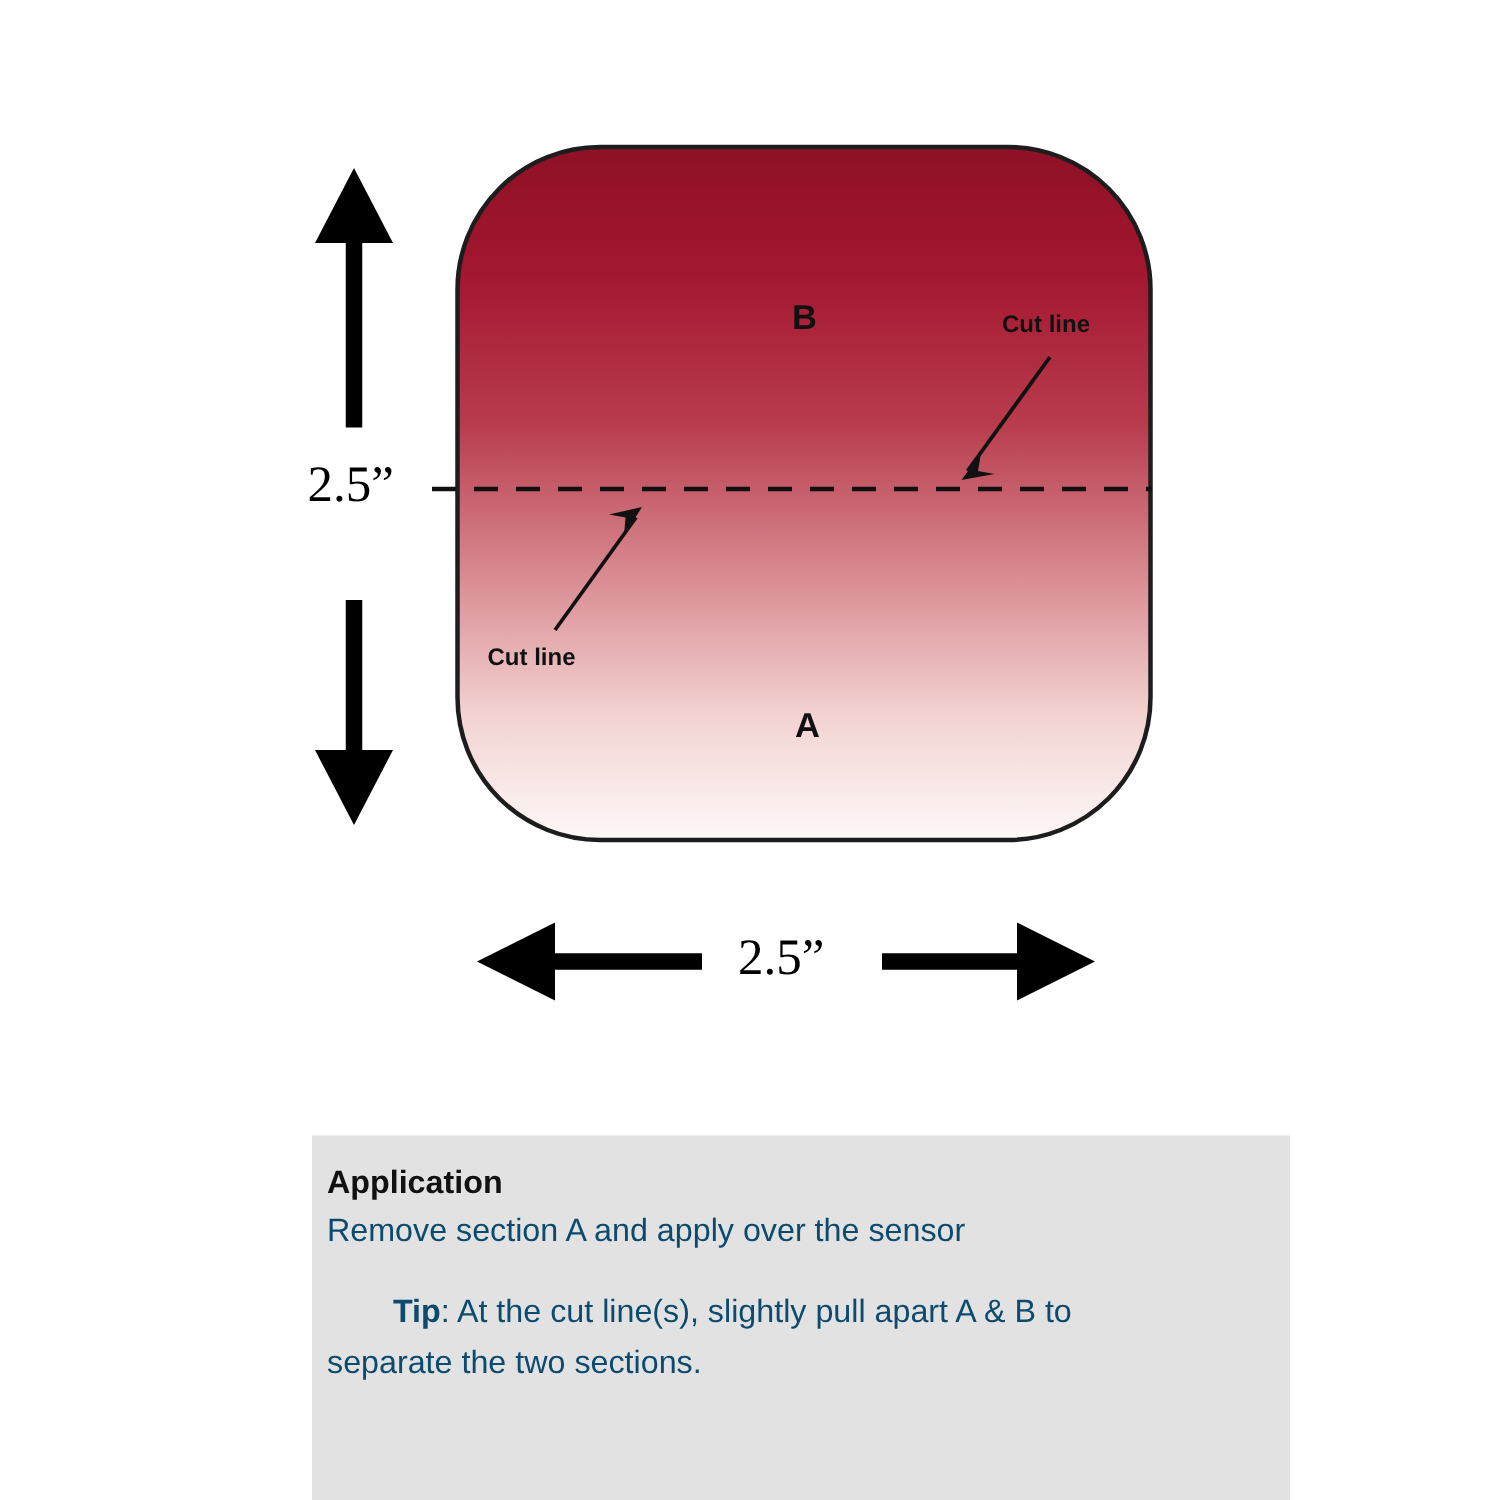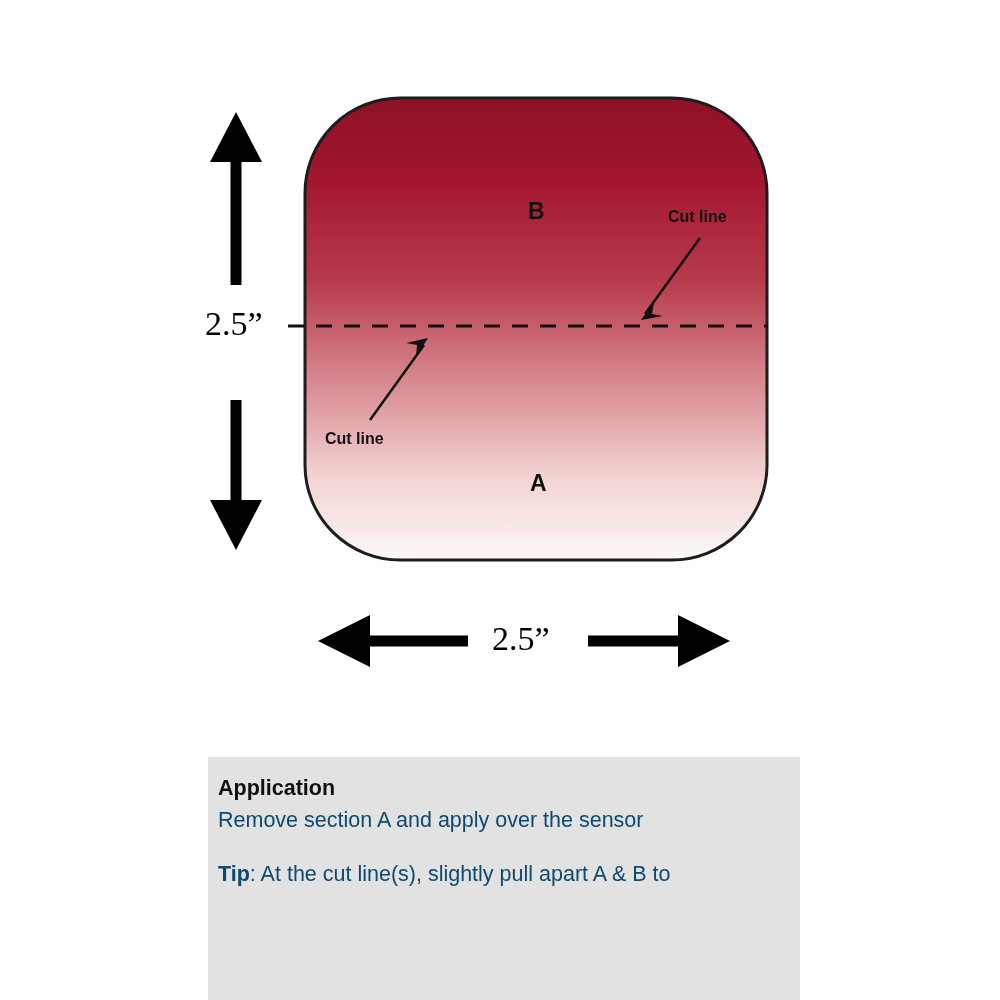--- a/index.html
+++ b/index.html
@@ -71,21 +71,21 @@
     left: 492px;
     top: 620px;
     font-size: 34px;
     font-family: "Liberation Serif", serif;
     color: #000;
   }
   #caption-box {
     position: absolute;
     left: 208px;
     top: 757px;
-    width: 592px;
+    width: 652px;
     height: 243px;
     background: #e2e2e2;
     box-sizing: border-box;
     padding: 16px 8px 10px 10px;
   }
   .cap-line {
     font-size: 21.5px;
     line-height: 34px;
     color: #0c4a6e;
     white-space: pre;
@@ -94,20 +94,21 @@
     font-weight: 700;
     font-size: 21.5px;
     line-height: 30px;
     color: #111;
   }
   .cap-gap {
     height: 20px;
   }
   .cap-tip b {
     font-weight: 700;
+    margin-left: 44px;
   }
 </style>
 </head>
 <body>
 
 <div id="stage">
 
   <svg class="diagram-svg" viewBox="0 0 1000 720">
     <defs>
       <linearGradient id="patchGrad" x1="0" y1="0" x2="0" y2="1">
@@ -153,15 +154,16 @@
   <div class="label-text" id="cut-line-top">Cut line</div>
   <div class="label-text" id="cut-line-bottom">Cut line</div>
   <div class="label-text" id="dim-vertical">2.5”</div>
   <div class="label-text" id="dim-horizontal">2.5”</div>
 
   <div id="caption-box">
     <div class="cap-title">Application</div>
     <div class="cap-line">Remove section A and apply over the sensor</div>
     <div class="cap-gap"></div>
     <div class="cap-line cap-tip"><b>Tip</b><span>: At the cut line(s), slightly pull apart A &amp; B to</span></div>
+    <div class="cap-line">separate the two sections.</div>
   </div>
 
 </div>
 
 </body></html>

